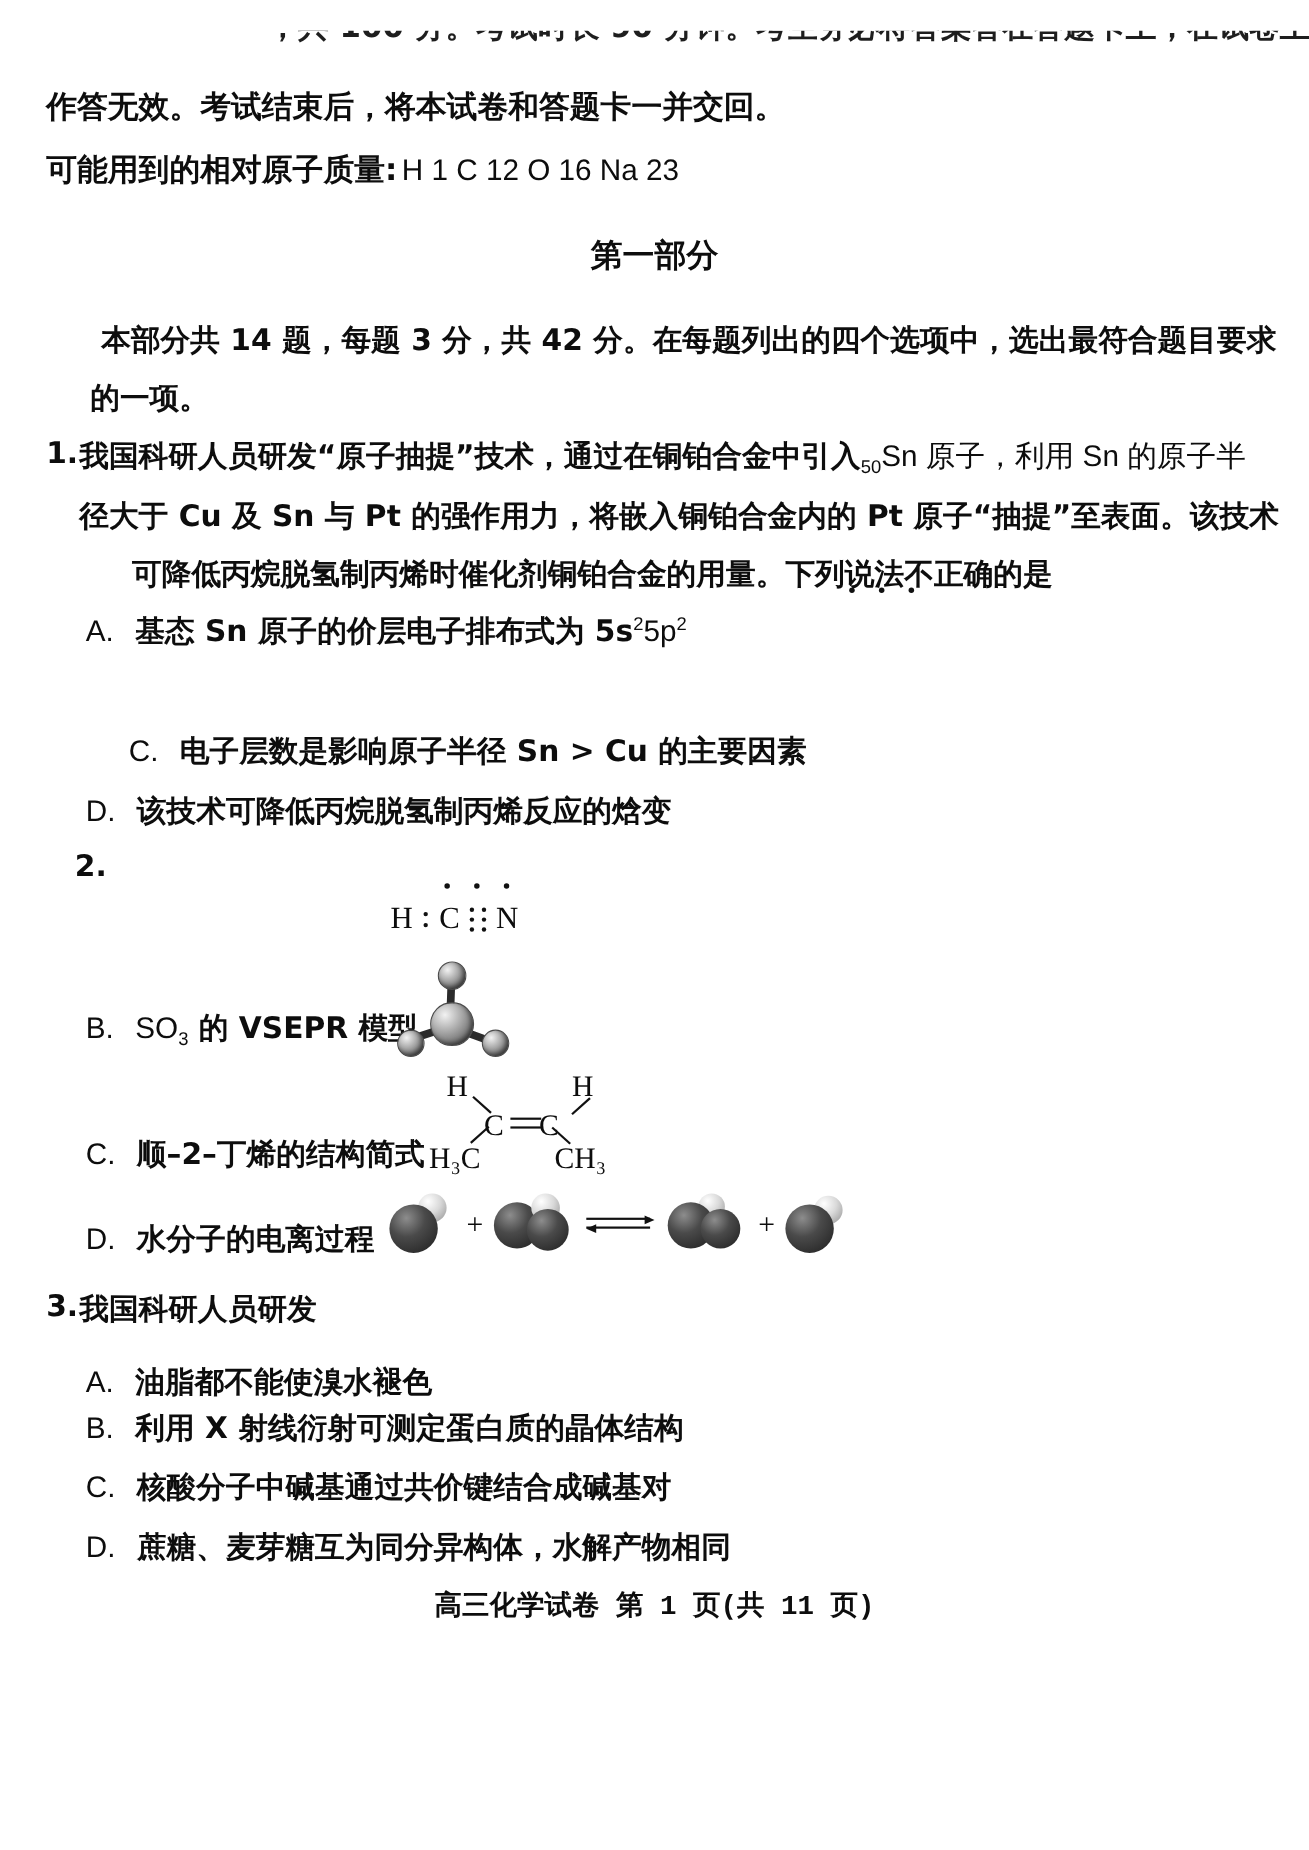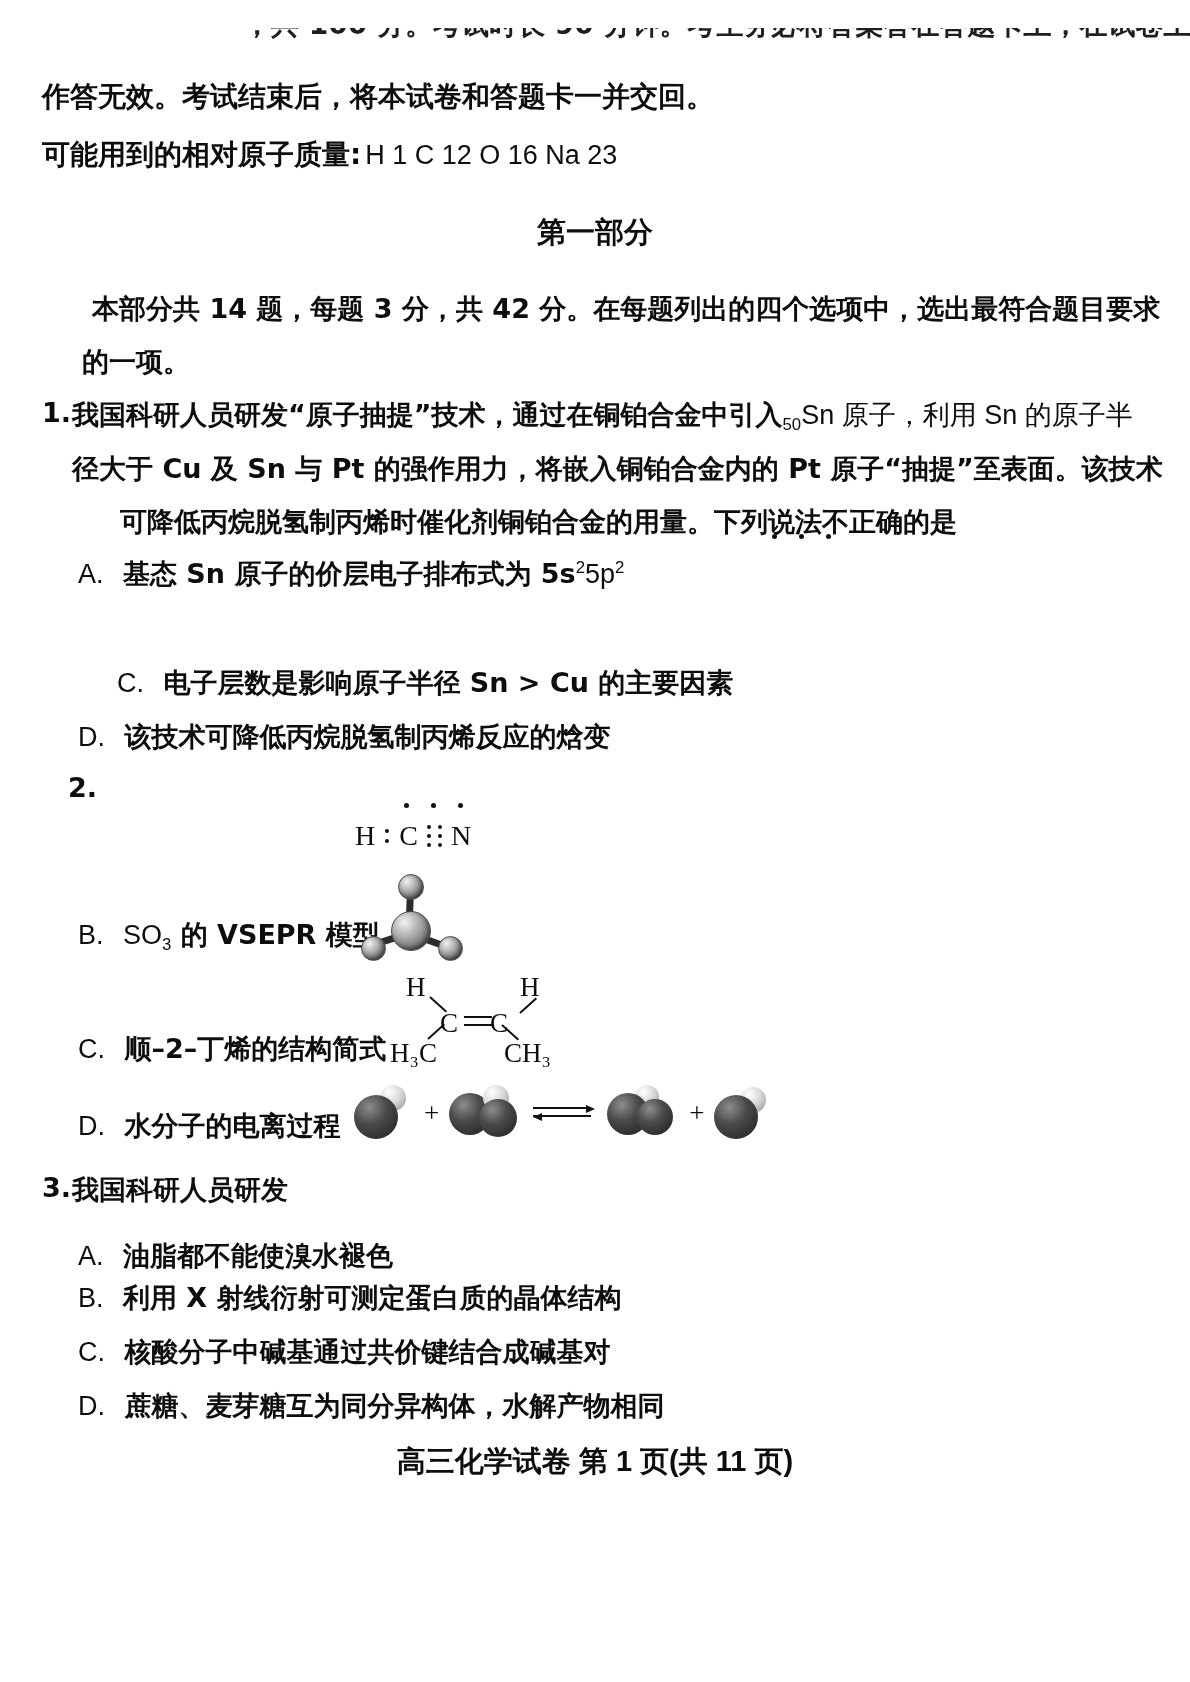--- a/index.html
+++ b/index.html
@@ -151,22 +151,22 @@
   .eqm u { position:absolute; width:0;height:0; border-top:4px solid transparent;
            border-bottom:4px solid transparent; }
   .eqm u.r { right: 0px; top: 2px; border-left: 9px solid #111; }
   .eqm u.l { left: 0px; top: 10px; border-right: 9px solid #111; }
 
   
   .footer {
     position: absolute;
     left: 0; width: 1190px;
     text-align: center;
-    font-size: 29px;
-    font-family: Liberation Sans, sans-serif;
+    font-size: 25px;
+    font-family: Liberation Mono, monospace;
     font-weight: 600;
   }
 </style>
 </head>
 <body>
 
 <div class="page">
 
   <div class="clip-wrap">
     <div class="clip-inner">，共 100 分。考试时长 90 分钟。考生务必将答案答在答题卡上，在试卷上</div>

